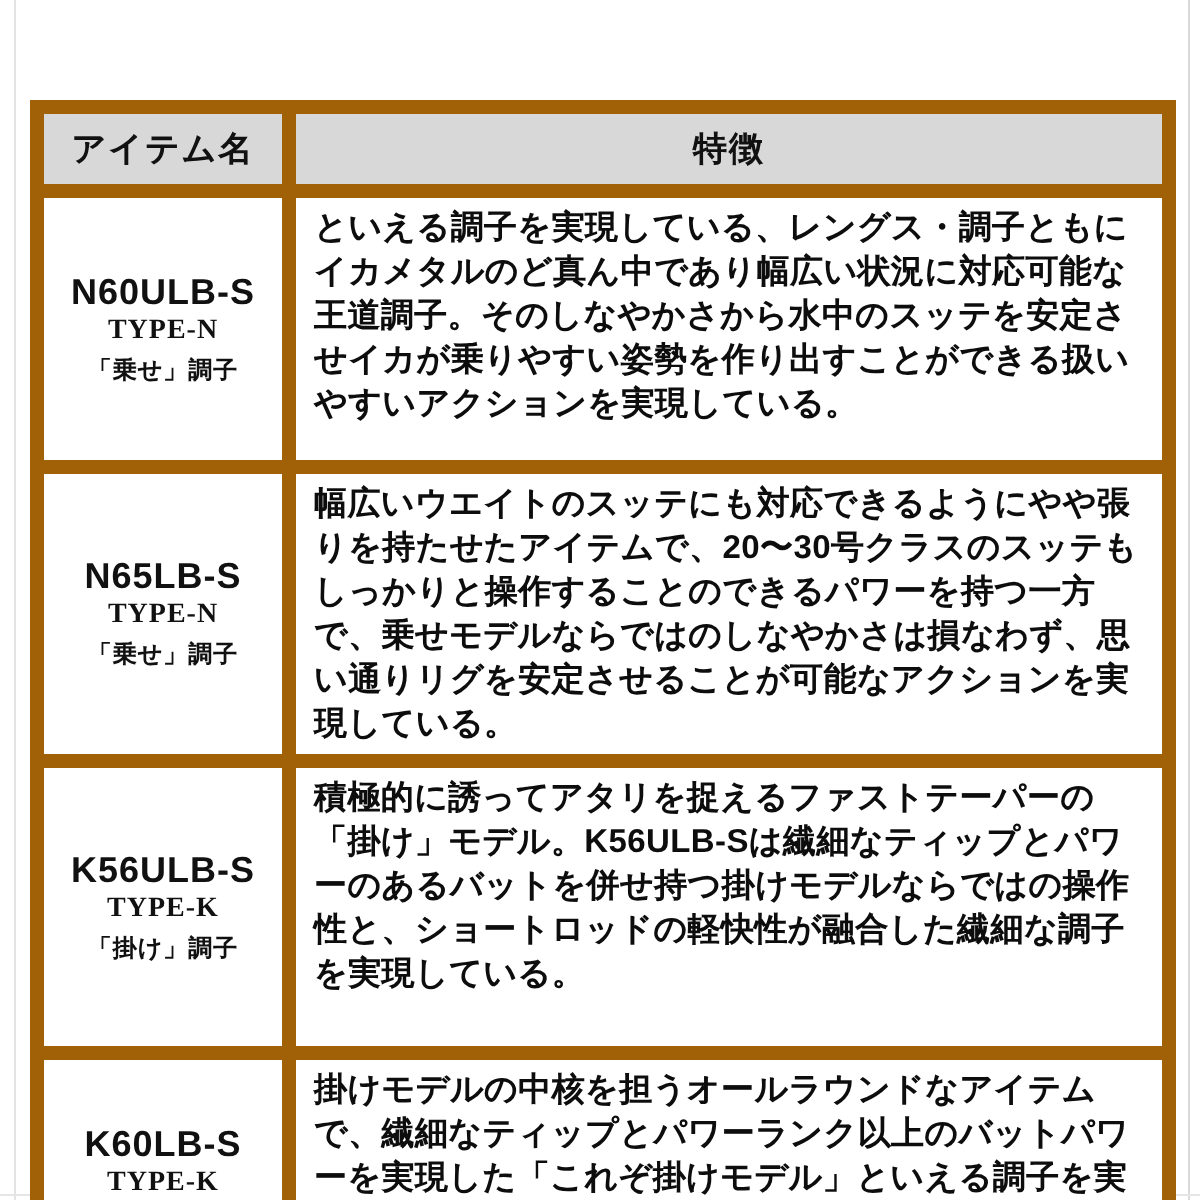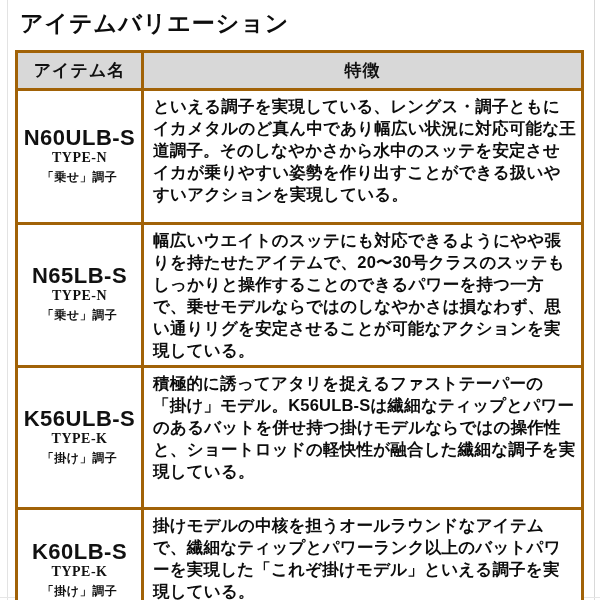--- a/index.html
+++ b/index.html
@@ -48,21 +48,21 @@
     position: absolute;
     left: 15px;
     top: 50px;
     width: 566px;
     border-collapse: collapse;
     table-layout: fixed;
     background: #ffffff;
   }
   table.variation-table th,
   table.variation-table td {
-    border: 3px solid #a16207;
+    border: 7px solid #a16207;
   }
   table.variation-table th {
     height: 33px;
     background: #d8d8d8;
     font-size: 17px;
     font-weight: bold;
     color: #111111;
     text-align: center;
     vertical-align: middle;
     letter-spacing: 1px;
@@ -70,21 +70,21 @@
   col.name-col  { width: 126px; }
   col.feat-col  { width: 440px; }
 
   td.name-cell {
     text-align: center;
     vertical-align: middle;
     padding: 2px;
     color: #111111;
   }
   .model-name {
-    font-size: 22px;
+    font-size: 18px;
     font-weight: bold;
     line-height: 22px;
     letter-spacing: 0.5px;
   }
   .model-type {
     font-size: 14px;
     font-weight: bold;
     line-height: 18px;
     letter-spacing: 0.5px;
     font-family: Liberation Serif, serif;
@@ -112,21 +112,20 @@
 </style>
 </head>
 <body>
 
 <div class="page">
 
   <div class="edge-line-left"></div>
   <div class="edge-line-right"></div>
   <div class="edge-line-bottom"></div>
 
-  <div class="page-title">アイテムバリエーション</div>
 
   <table class="variation-table">
     <colgroup>
       <col class="name-col">
       <col class="feat-col">
     </colgroup>
     <thead>
       <tr>
         <th>アイテム名</th>
         <th>特徴</th>

